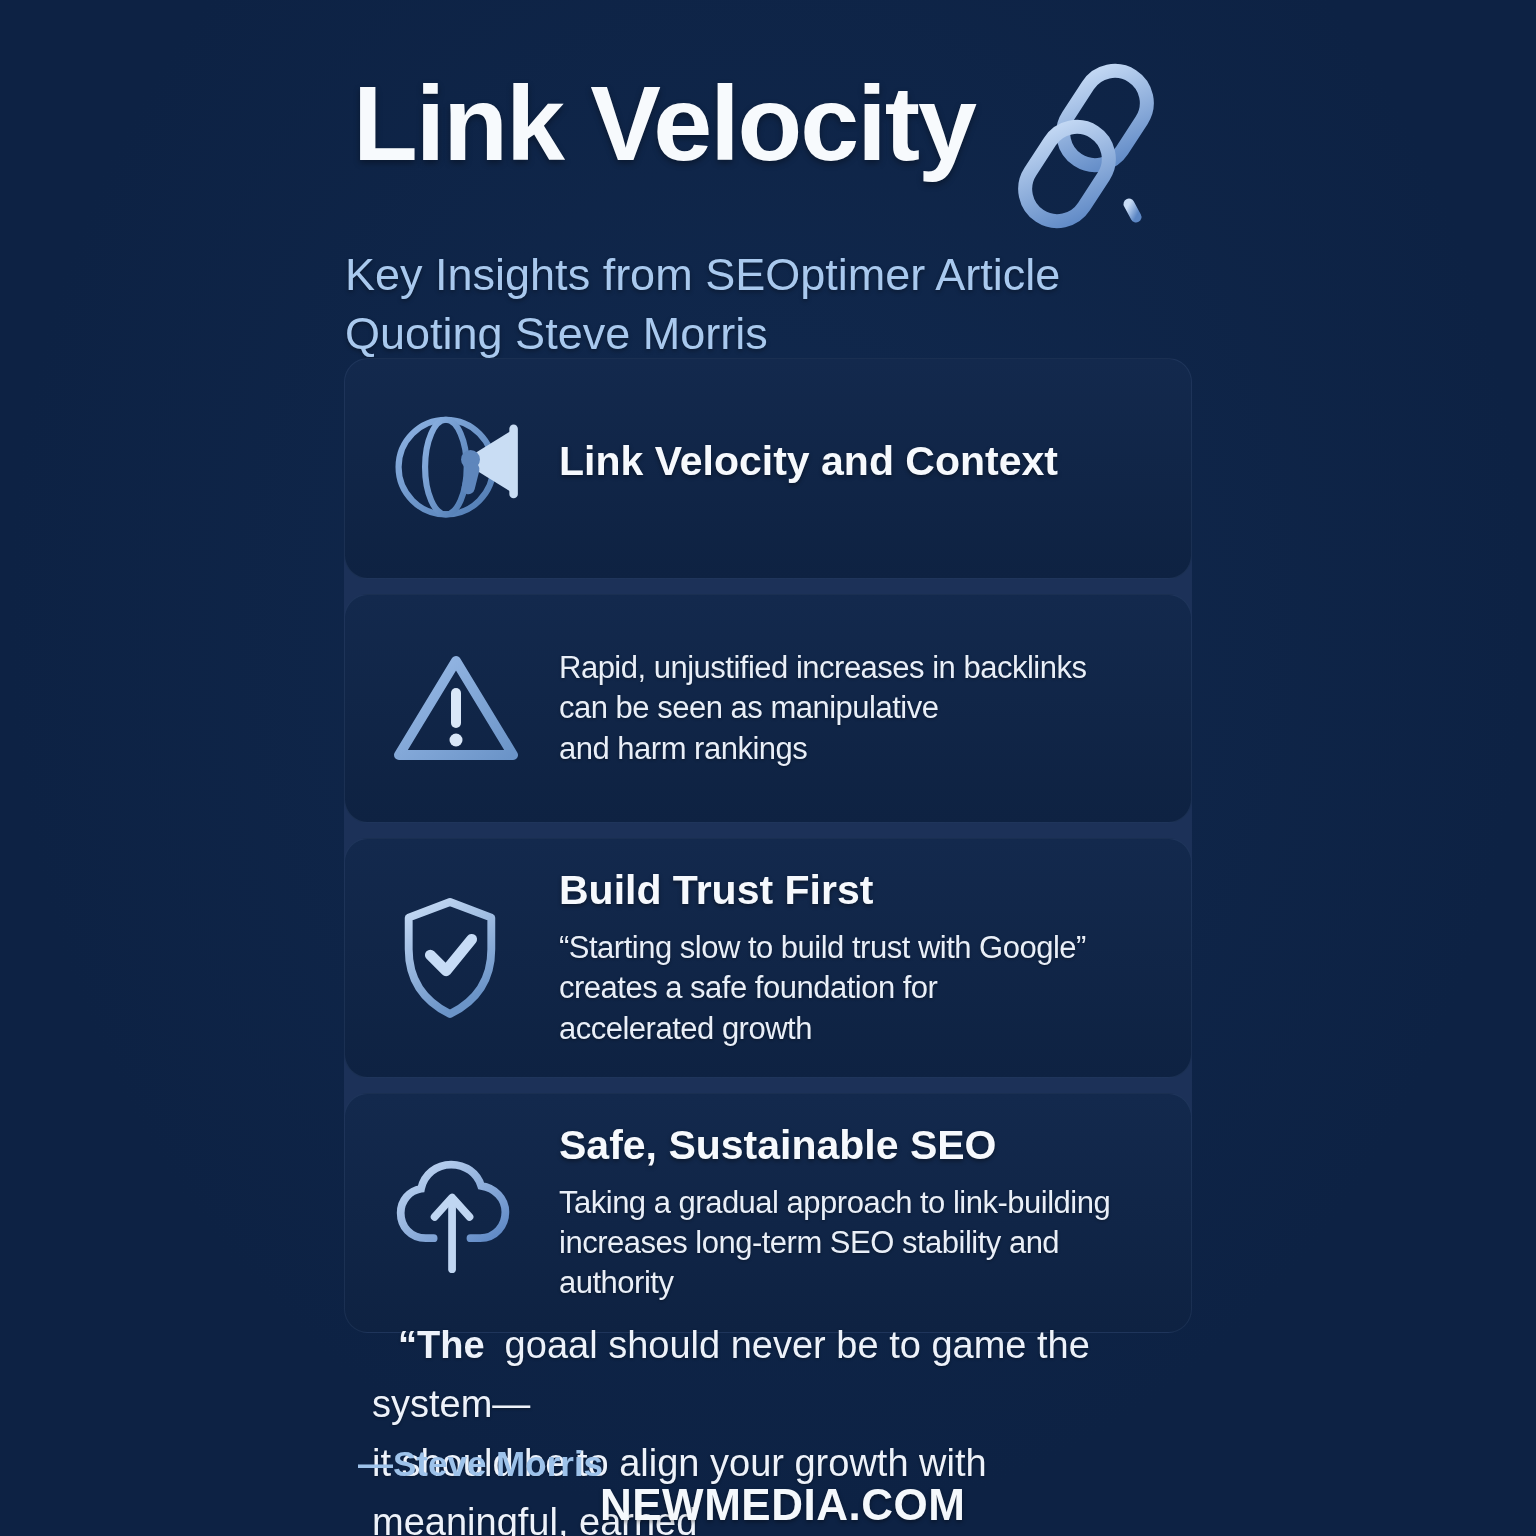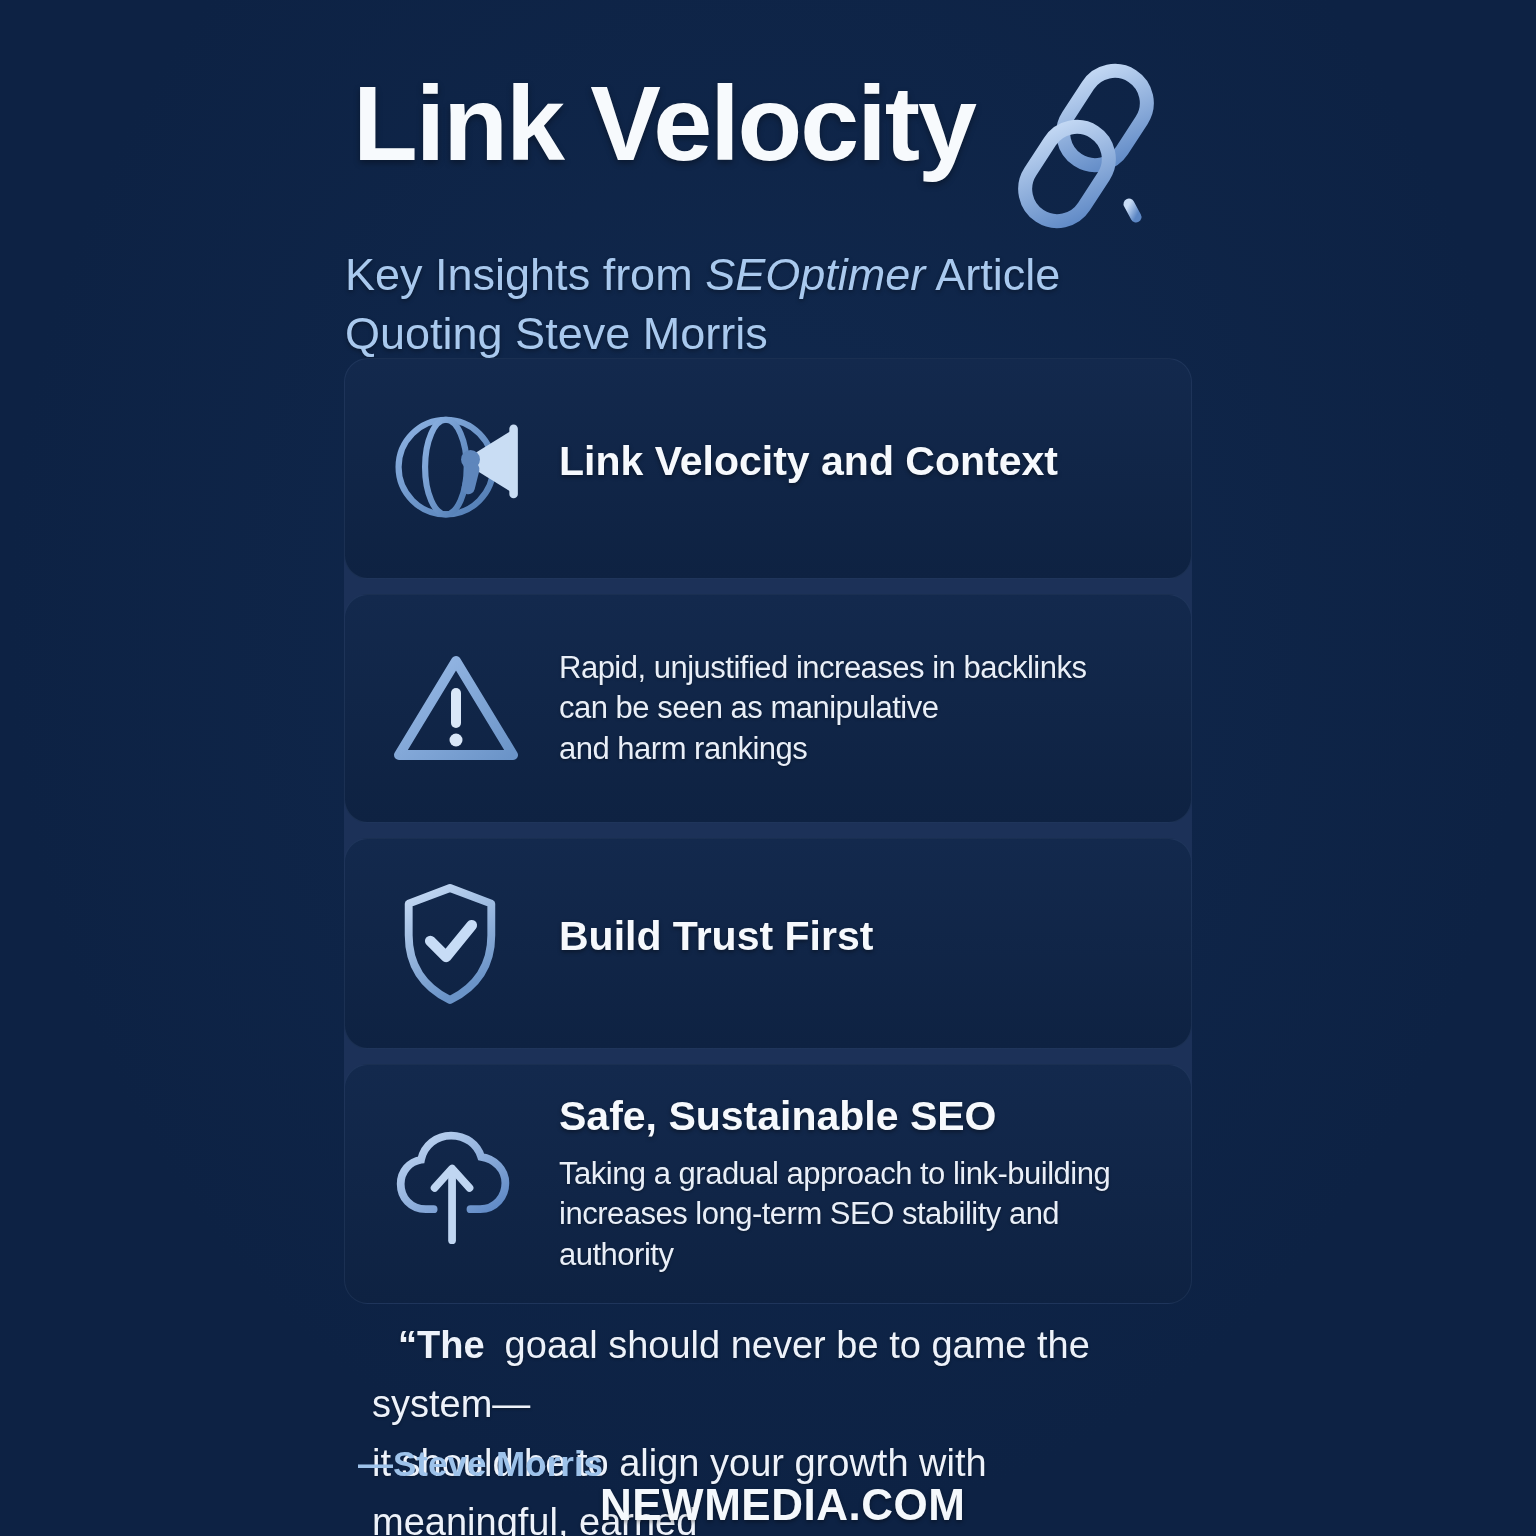--- a/index.html
+++ b/index.html
@@ -13,21 +13,21 @@
   .title-row{display:flex;align-items:flex-start;gap:26px;}
   .page-title{
     margin:8px;font-size:106px;font-weight:700;letter-spacing:-2px;line-height:1.08;
     color:#F7FAFD;text-shadow:0 3px 6px rgba(0,0,0,.35);
   }
   .chain-wrap{margin-top:4px;flex:0 0 auto;}
   .subtitle{
     margin:16px 0 0;font-size:45px;line-height:1.3;color:#A9C9EE;
     white-space:pre-line;text-shadow:0 2px 4px rgba(0,0,0,.35);
   }
-  .subtitle .it{font-style:italic;text-align:right;}
+  .subtitle .it{text-align:right;}
   
   .cards{
     position:absolute;left:344px;top:358px;width:848px;
     display:flex;flex-direction:column;gap:15px;
     background:#1C3158;border-radius:28px;
   }
   .card{
     display:flex;align-items:center;box-sizing:border-box;
     background:linear-gradient(180deg,#13294D 0%,#0E2242 100%);
     border:1px solid rgba(137,167,214,0.10);
@@ -153,20 +153,23 @@
               <stop offset="0" stop-color="#C8DCF6"></stop>
               <stop offset="1" stop-color="#6B94C8"></stop>
             </linearGradient>
           </defs>
           <path d="M60 8 L102 24 V56 C102 90 84 110 60 122 C36 110 18 90 18 56 V24 Z" fill="none" stroke="url(#lgShield)" stroke-width="8" stroke-linejoin="round"></path>
           <path d="M40 62 L56 78 L82 46" fill="none" stroke="#C7DCF6" stroke-width="11" stroke-linecap="round" stroke-linejoin="round"></path>
         </svg>
       </div>
       <div class="card-text">
         <h2 class="card-title">Build Trust First</h2>
+        <p class="card-body">“Starting slow to build trust with Google”
+creates a safe foundation for
+accelerated growth</p>
       </div>
     </div>
 
     <div class="card">
       <div class="card-icon">
         <svg width="126" height="136" viewBox="0 0 130 140">
           <defs>
             <linearGradient id="lgCloud" x1="0" y1="0" x2="1" y2="1">
               <stop offset="0" stop-color="#C8DCF6"></stop>
               <stop offset="1" stop-color="#5B86C4"></stop>

